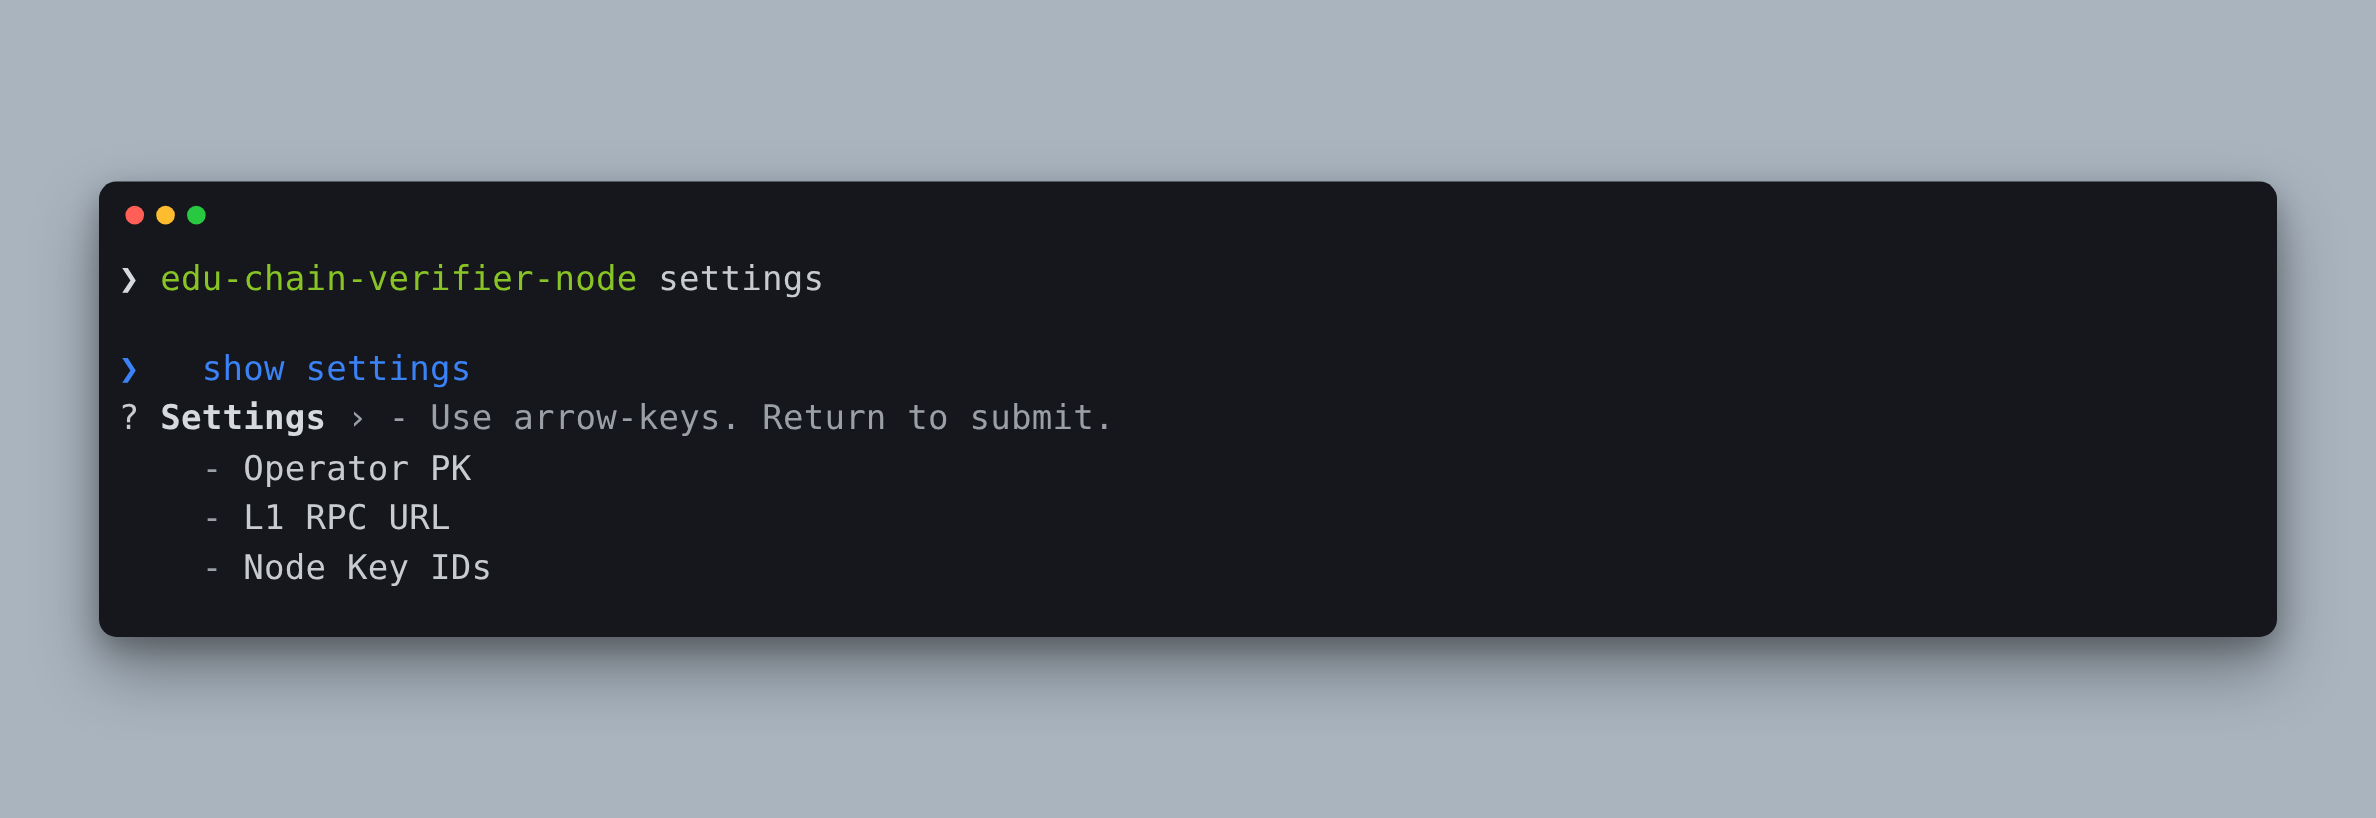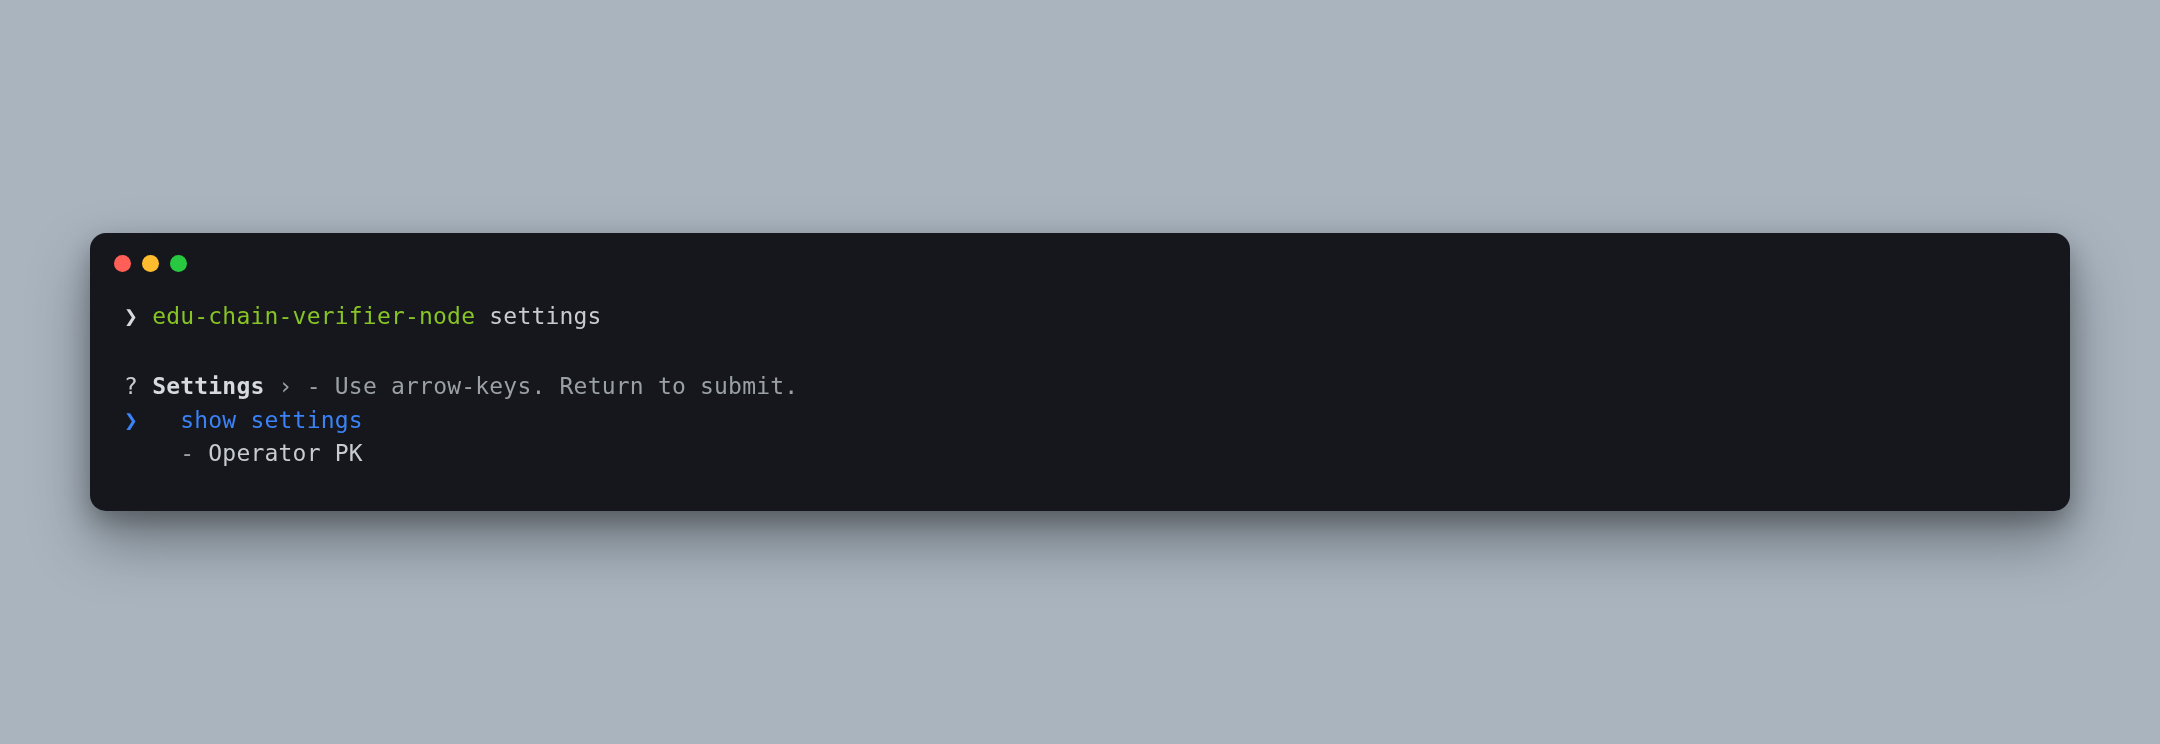--- a/index.html
+++ b/index.html
@@ -27,22 +27,22 @@
     }
     .traffic-dot {
       width: 17px;
       height: 17px;
       border-radius: 50%;
     }
     .dot-red { background: #ff5f57; }
     .dot-yellow { background: #febc2e; }
     .dot-green { background: #28c840; }
     .terminal-body {
-      padding: 10px 34px 0 34px;
-      font-size: 23px;
+      padding: 10px 34px 0 18px;
+      font-size: 31px;
       line-height: 1.46;
       letter-spacing: 0.2px;
     }
     .line { white-space: pre; color: #c8ccd0; }
     .prompt-chevron { color: #d6dade; font-weight: 600; }
     .cmd-binary { color: #88c425; }
     .cmd-arg { color: #c8ccd0; }
     .muted { color: #9aa0a6; }
     .q-mark { color: #c8ccd0; }
     .q-label { color: #d6dade; font-weight: 600; }
@@ -59,24 +59,26 @@
     <div class="traffic-dot dot-red"></div>
     <div class="traffic-dot dot-yellow"></div>
     <div class="traffic-dot dot-green"></div>
   </div>
 
   <div class="terminal-body">
     <div class="line"><span class="prompt-chevron">❯</span> <span class="cmd-binary">edu-chain-verifier-node</span> <span class="cmd-arg">settings</span></div>
 
     <div class="spacer"></div>
 
+    <div class="line"><span class="selected-chevron">❯</span>   <span class="selected">show settings</span></div>
+
     <div class="line"><span class="q-mark">?</span> <span class="q-label">Settings</span> <span class="chevron-sep">›</span> <span class="muted">- Use arrow-keys. Return to submit.</span></div>
-
-    <div class="line"><span class="selected-chevron">❯</span>   <span class="selected">show settings</span></div>
 
     <div class="line">    <span class="muted">- </span><span>Operator PK</span></div>
 
 
+    <div class="line">    <span class="muted">- </span><span>L1 RPC URL</span></div>
 
+    <div class="line">    <span class="muted">- </span><span>Node Key IDs</span></div>
 
 
   </div>
 </div>
 
 </body></html>

